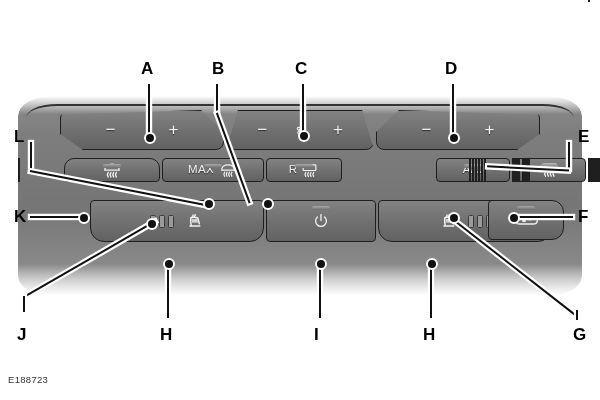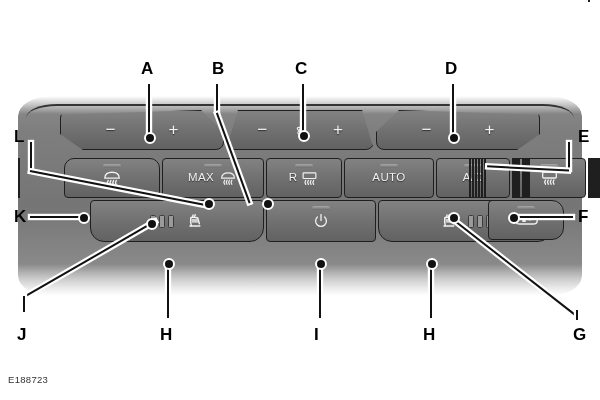--- a/index.html
+++ b/index.html
@@ -33,21 +33,21 @@
     clip-path:polygon(0% 12%,86% 0%,100% 55%,100% 100%,14% 100%,0% 60%);}
   .rk-mid{left:208px;width:148px;
     clip-path:polygon(8% 0%,92% 0%,100% 100%,0% 100%);}
   .rk-right{left:358px;width:164px;
     clip-path:polygon(14% 0%,100% 12%,100% 60%,86% 100%,0% 100%,0% 55%);}
   .rk-inner{position:absolute;display:flex;align-items:center;
     justify-content:space-around;width:100%;height:100%;padding:0 18px;box-sizing:border-box;}
   .sign{font-size:17px;font-weight:400;color:#f2f2f2;text-shadow:0 1px 1px rgba(0,0,0,.6);}
 
   
-  .mrow{top:62px;height:40px;}
+  .mrow{top:62px;height:24px;}
   .mrow .lbl{font-size:11.5px;}
 
   
   .brow{top:104px;height:42px;}
 
   .tick{position:absolute;top:5px;left:50%;transform:translateX(-50%);
         width:18px;height:4px;border-radius:3px;
         background:linear-gradient(180deg,#a9a9a9,#6d6d6d);}
 
   
@@ -147,24 +147,20 @@
         <svg class="ic" width="19" height="15" viewBox="0 0 24 20">
           <rect x="3.5" y="2.6" width="17" height="7.4" rx="1"></rect>
           <path d="M7 12.3c0 1.2-1 1.6-1 2.8s1 1.6 1 2.8"></path>
           <path d="M10.5 12.3c0 1.2-1 1.6-1 2.8s1 1.6 1 2.8"></path>
           <path d="M14 12.3c0 1.2-1 1.6-1 2.8s1 1.6 1 2.8"></path>
           <path d="M17.5 12.3c0 1.2-1 1.6-1 2.8s1 1.6 1 2.8"></path>
         </svg>
       </span>
     </div>
 
-    <div class="key mrow" style="left:326px;width:90px;border-radius:4px;">
-      <div class="tick"></div>
-      <span class="lbl">AUTO</span>
-    </div>
 
     <div class="key mrow" style="left:418px;width:74px;border-radius:4px;">
       <div class="tick"></div>
       <span class="lbl">A/C</span>
     </div>
 
     <div class="key mrow" style="left:494px;width:74px;border-radius:4px;">
       <div class="tick"></div>
       <span>
         <svg class="ic" width="21" height="16" viewBox="0 0 24 20">

